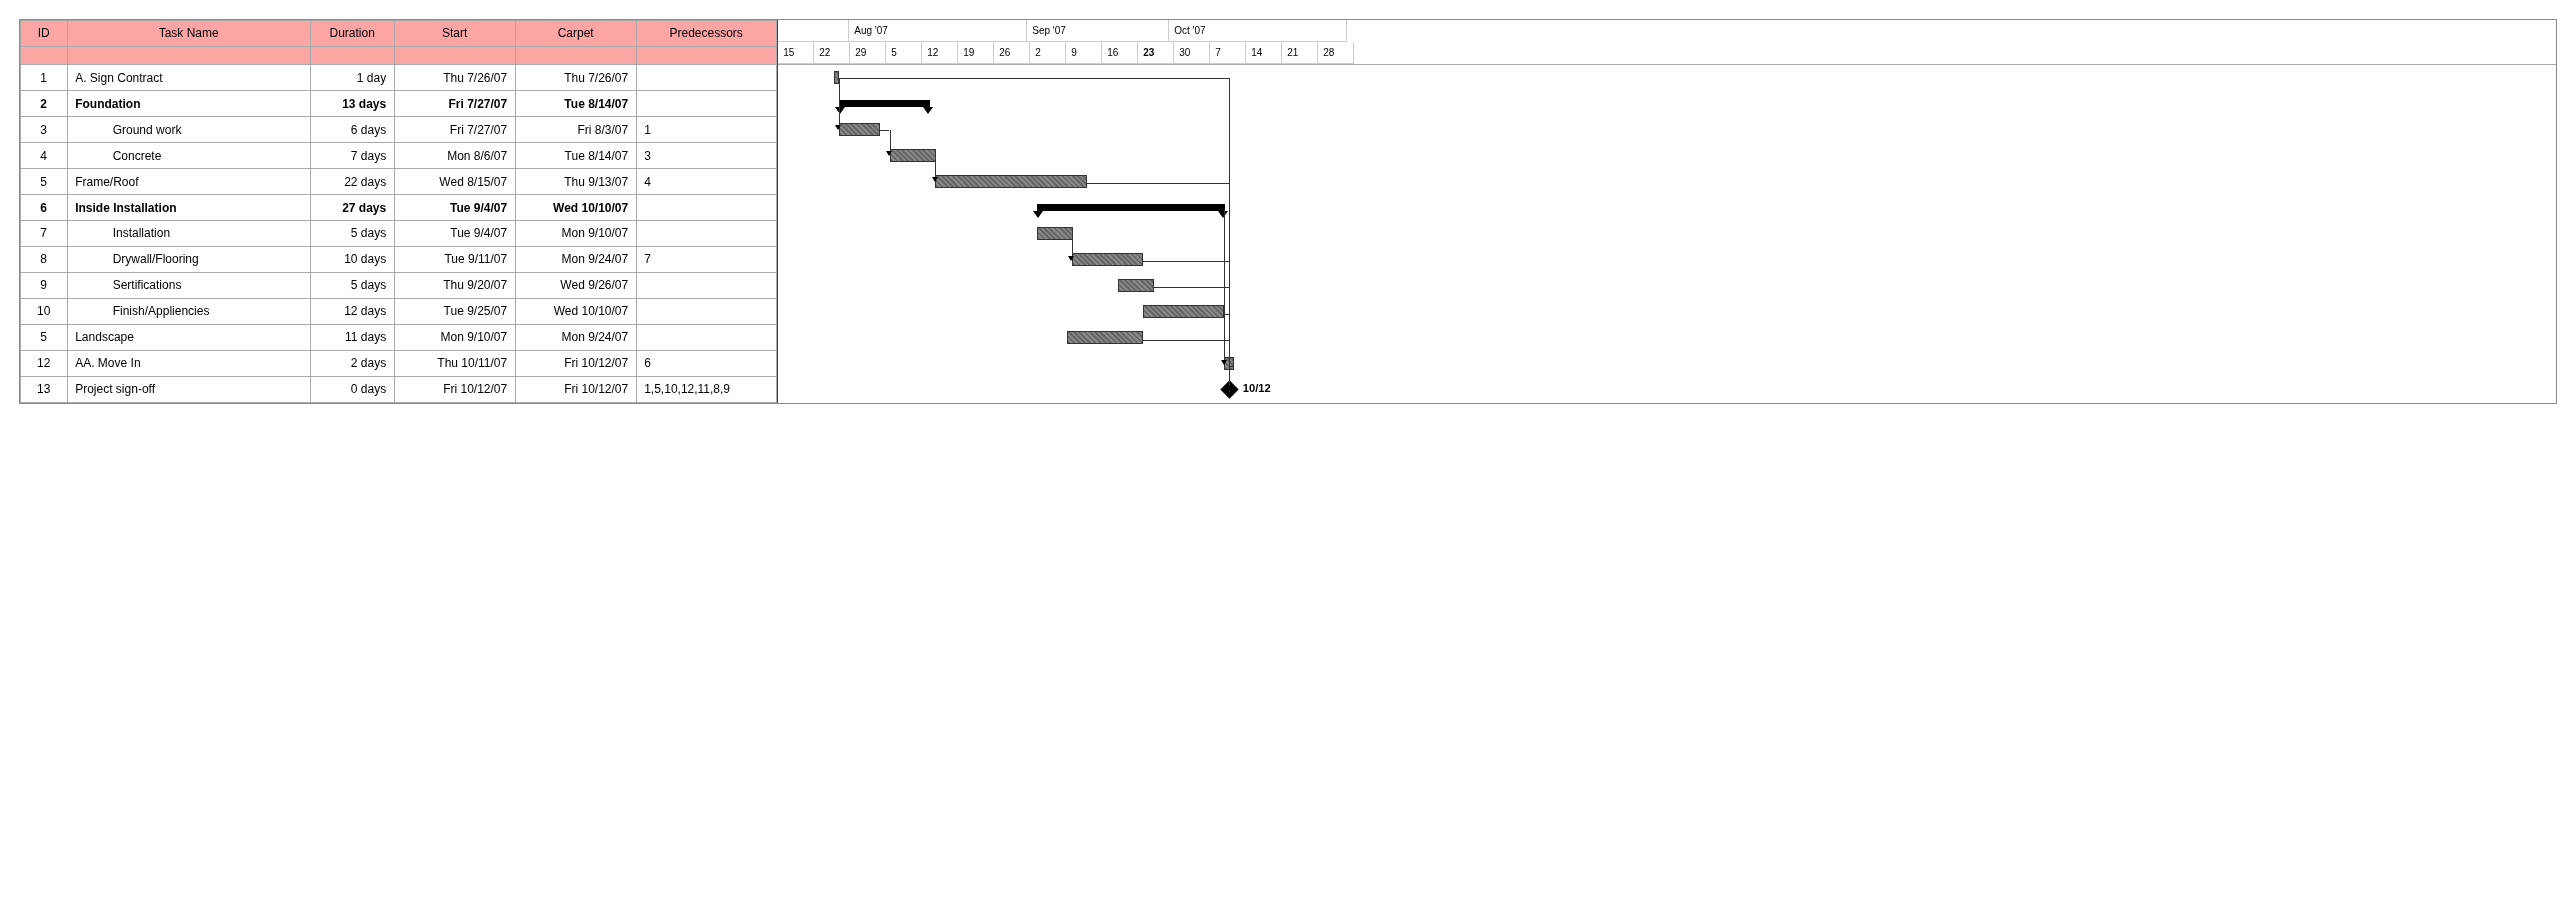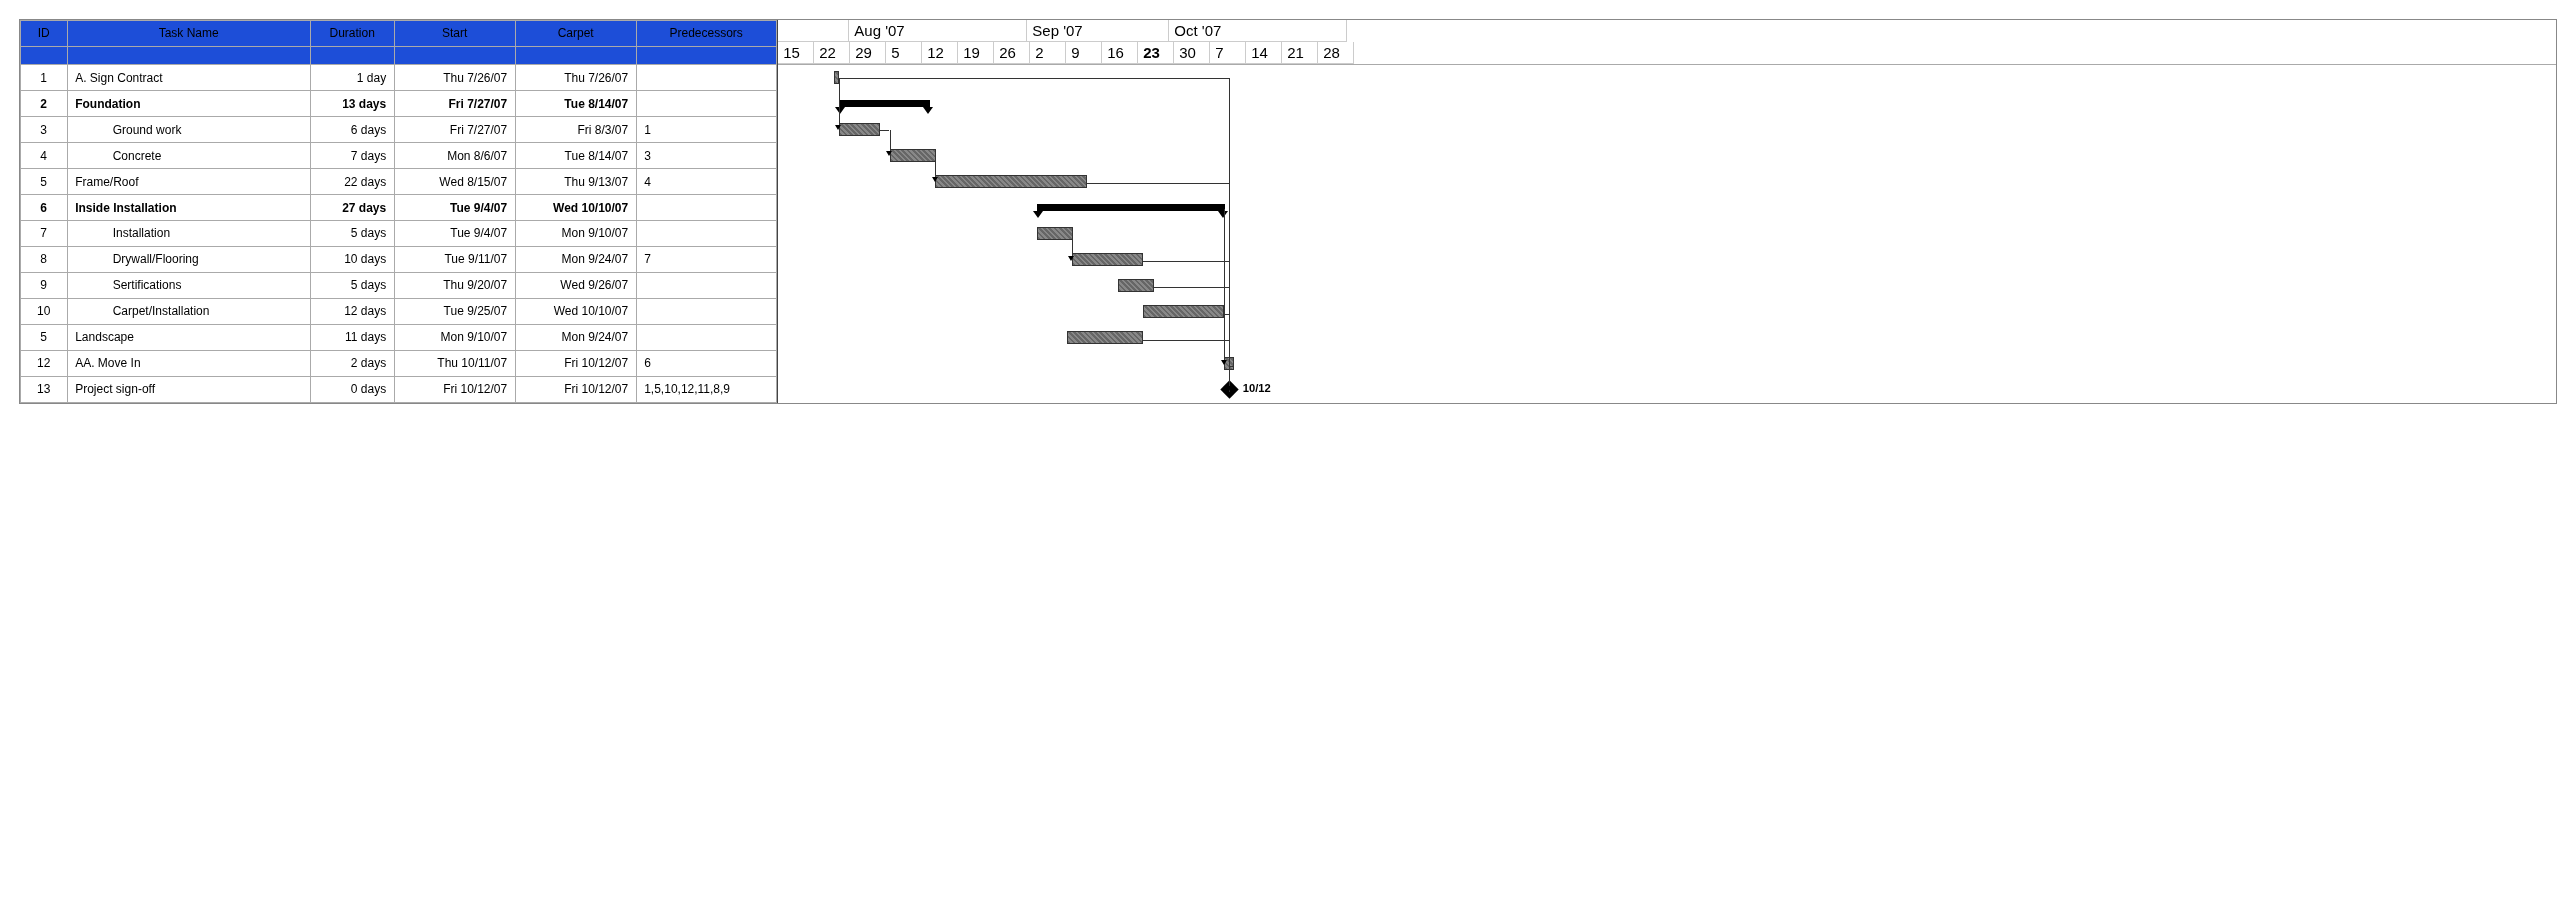--- a/index.html
+++ b/index.html
@@ -22,21 +22,21 @@
   .grid th, .grid td {
     border: 0.9px solid #aaa;
     padding: 3.7px 7.5px;
     white-space: nowrap;
     height: 24px;
     background: #fff;
   }
   .grid th {
     font-weight: normal;
     text-align: center;
-    background: #1d4ed8;
+    background: #fca5a5;
   }
   .grid .header-row th { height: 26px; }
   .grid .sub-header th { height: 18.7px; }
   .col-id     { width: 47px; text-align: center; }
   .col-task   { width: 243px; text-align: left; }
   .col-dur    { width: 84px;  text-align: right; }
   .col-start  { width: 121px; text-align: right; }
   .col-finish { width: 121px; text-align: right; }
   .col-pred   { width: 140px; text-align: left; }
   .bold td { font-weight: bold; }
@@ -54,21 +54,21 @@
     border-bottom: 0.9px solid #aaa;
   }
   .month-row, .day-row {
     position: relative;
     height: 22.4px;
     display: flex;
   }
   .month-cell, .day-cell {
     border-right: 0.9px solid #ccc;
     border-bottom: 0.9px solid #ccc;
-    font-size: 15px;
+    font-size: 10px;
     display: flex;
     align-items: center;
     padding-left: 5.6px;
     flex: 0 0 auto;
   }
   .chart-body {
     position: relative;
   }
   .chart-row {
     position: relative;
@@ -224,21 +224,21 @@
         <tr>
           <td class="col-id ">9</td>
           <td class="col-task indent2">Sertifications</td>
           <td class="col-dur ">5 days</td>
           <td class="col-start ">Thu 9/20/07</td>
           <td class="col-finish ">Wed 9/26/07</td>
           <td class="col-pred "></td>
         </tr>
         <tr>
           <td class="col-id ">10</td>
-          <td class="col-task indent2">Carpet/Installation</td>
+          <td class="col-task indent2">Finish/Appliencies</td>
           <td class="col-dur ">12 days</td>
           <td class="col-start ">Tue 9/25/07</td>
           <td class="col-finish ">Wed 10/10/07</td>
           <td class="col-pred "></td>
         </tr>
         <tr>
           <td class="col-id ">5</td>
           <td class="col-task ">Landscape</td>
           <td class="col-dur ">11 days</td>
           <td class="col-start ">Mon 9/10/07</td>

